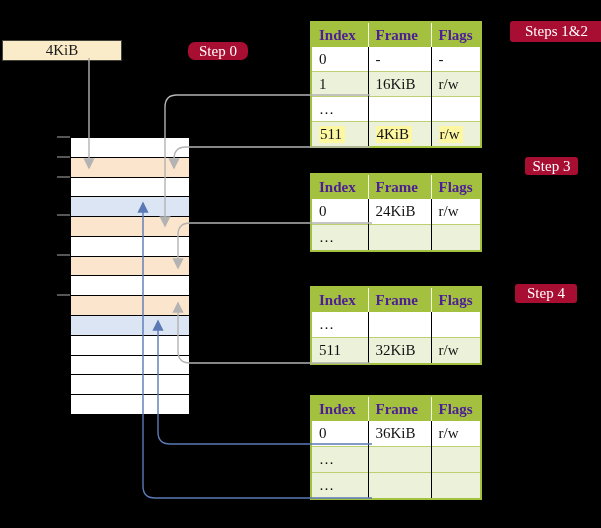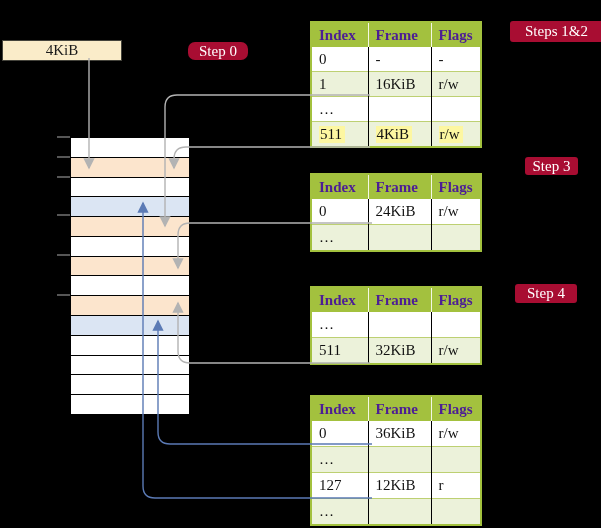--- a/index.html
+++ b/index.html
@@ -192,25 +192,20 @@
         <tr>
           <td>0</td>
           <td>36KiB</td>
           <td>r/w</td>
         </tr>
         <tr class="shade">
           <td>…</td>
           <td></td>
           <td></td>
         </tr>
-        <tr>
-          <td>127</td>
-          <td>12KiB</td>
-          <td>r</td>
-        </tr>
         <tr class="shade">
           <td>…</td>
           <td></td>
           <td></td>
         </tr>
       </tbody>
     </table>
 
   <svg class="overlay" width="601" height="528" viewBox="0 0 601 528">
     <defs>

